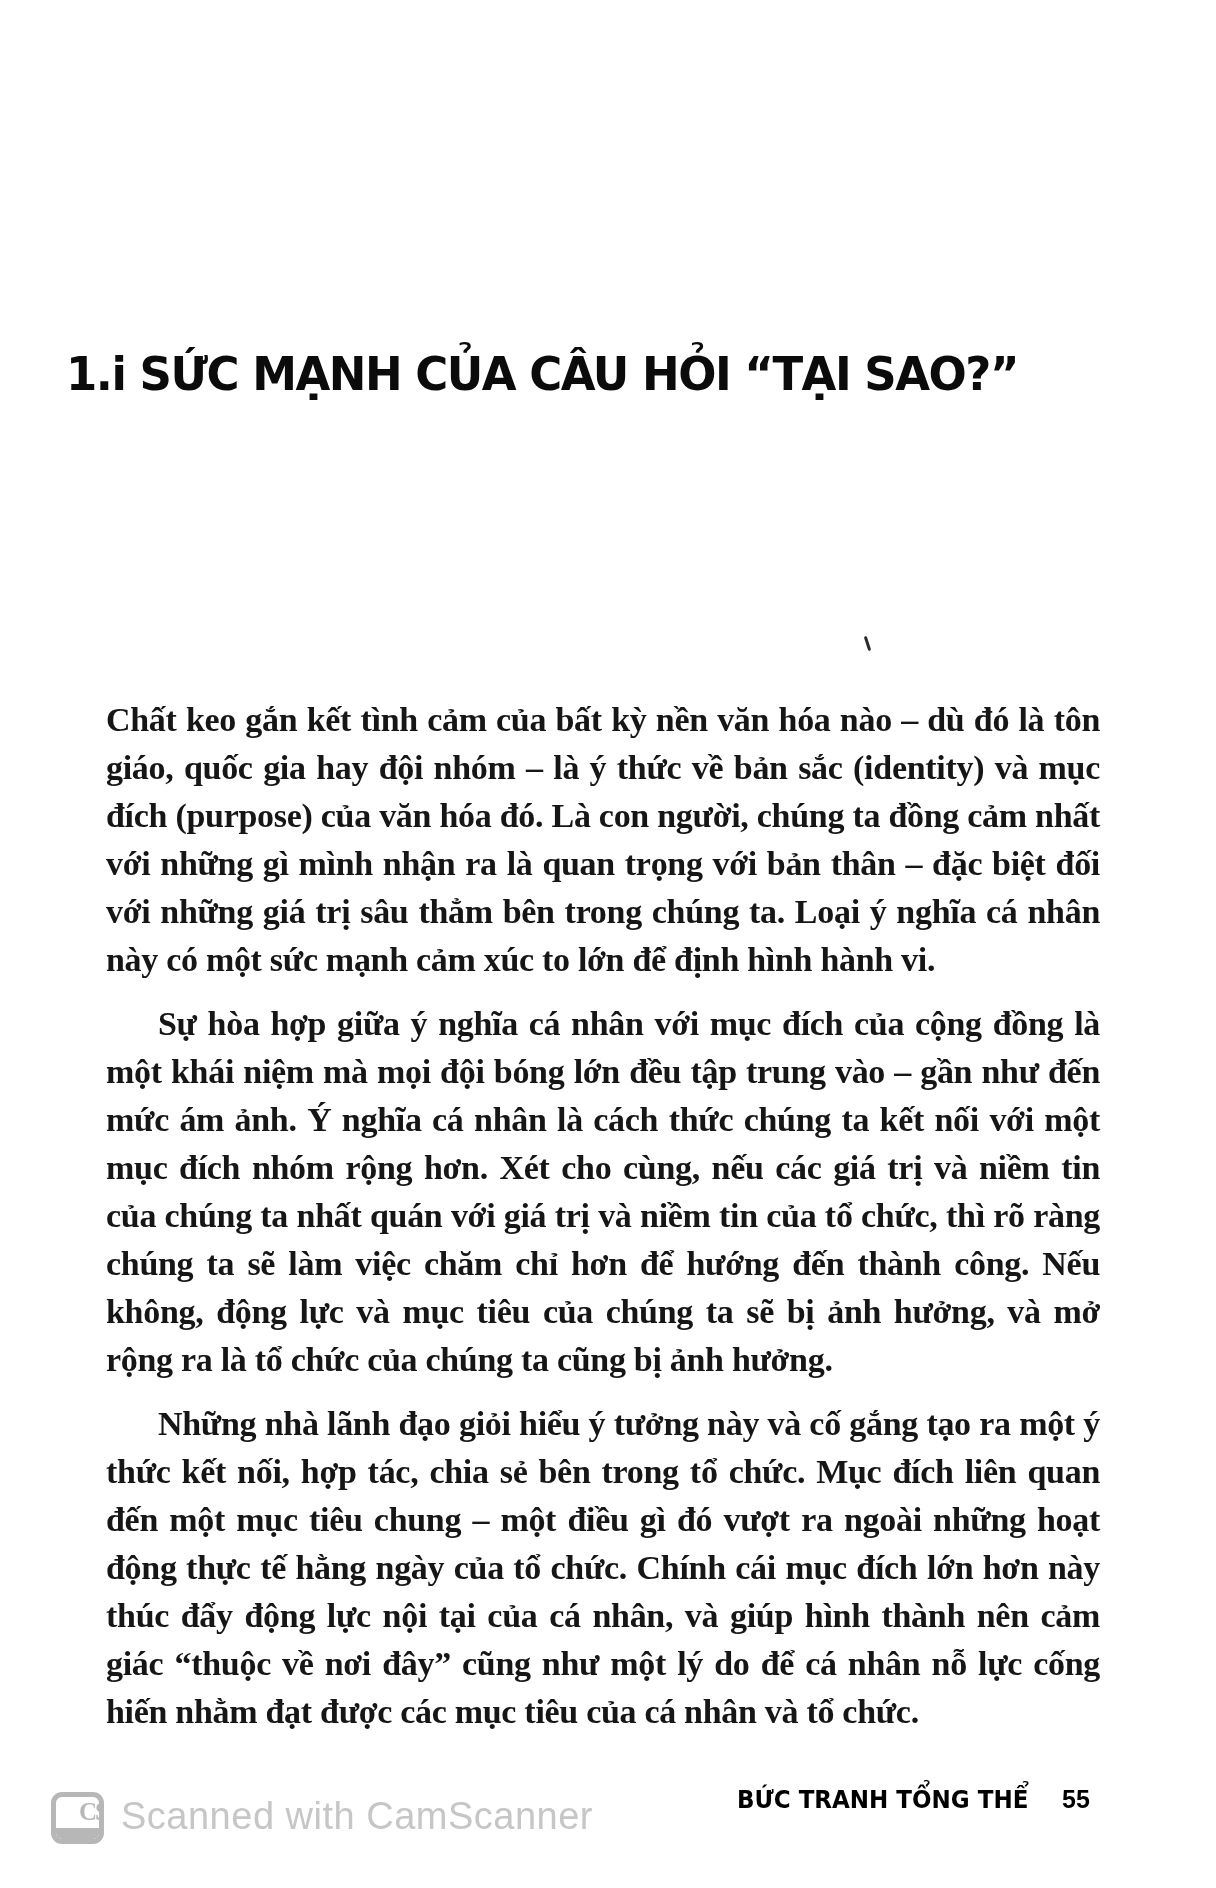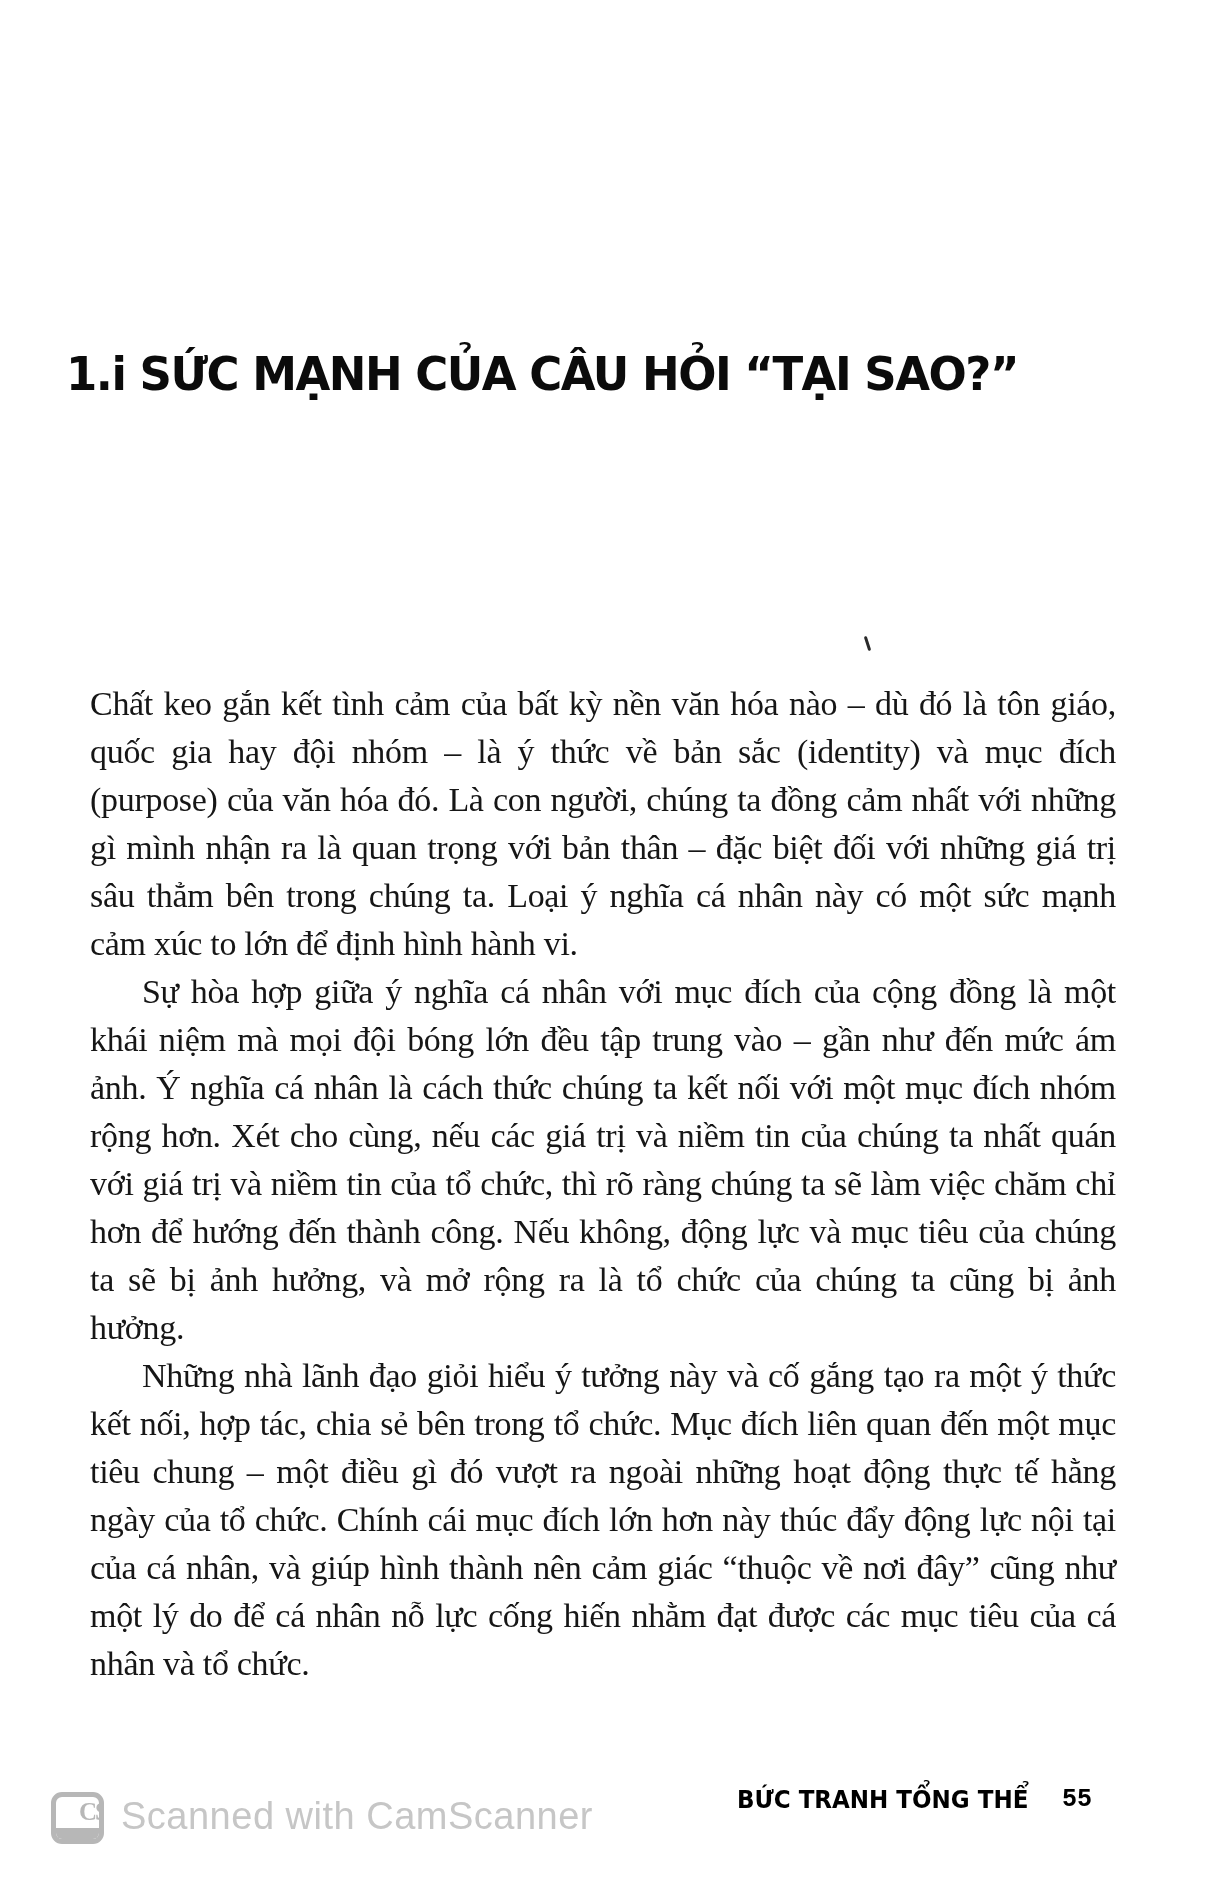--- a/index.html
+++ b/index.html
@@ -31,21 +31,21 @@
   .body-text {
     position:absolute;
     left:90px; top:680px;
     width:1026px;
     font-size:34px;
     line-height:48px;
     letter-spacing:-0.3px;
     text-align:justify;
     color:#161616;
   }
-  .body-text p { margin:0; }
+  .body-text p { margin:16px;font-weight:bold; }
   .body-text p.indent { text-indent:52px; }
   .scan-artifact {
     position:absolute;
     left:866px; top:636px;
     width:3px; height:15px;
     background:#2a2a2a;
     transform:rotate(-18deg);
     border-radius:2px;
   }
   
@@ -56,21 +56,21 @@
     font-weight:bold;
     font-size:25px;
     color:#000000;
     white-space:nowrap;
     transform:scaleX(0.92);
     transform-origin:left top;
   }
   .page-number {
     position:absolute;
     left:1062px; top:1785px;
-    font-family:Liberation Mono, monospace;
+    font-family:Liberation Sans, sans-serif;
     font-weight:bold;
     font-size:25px;
     color:#000000;
   }
   
   .cs-logo {
     position:absolute;
     left:51px; top:1792px;
     width:53px; height:52px;
     box-sizing:border-box;

